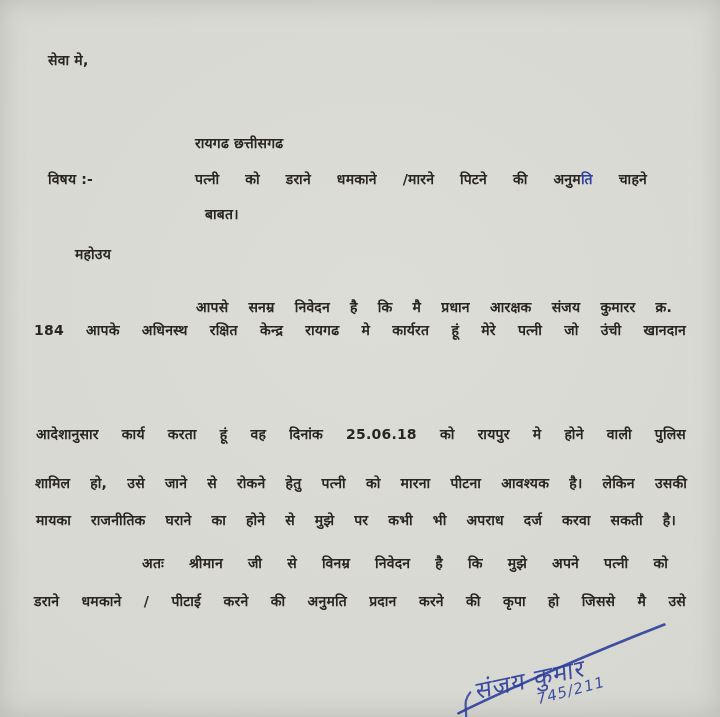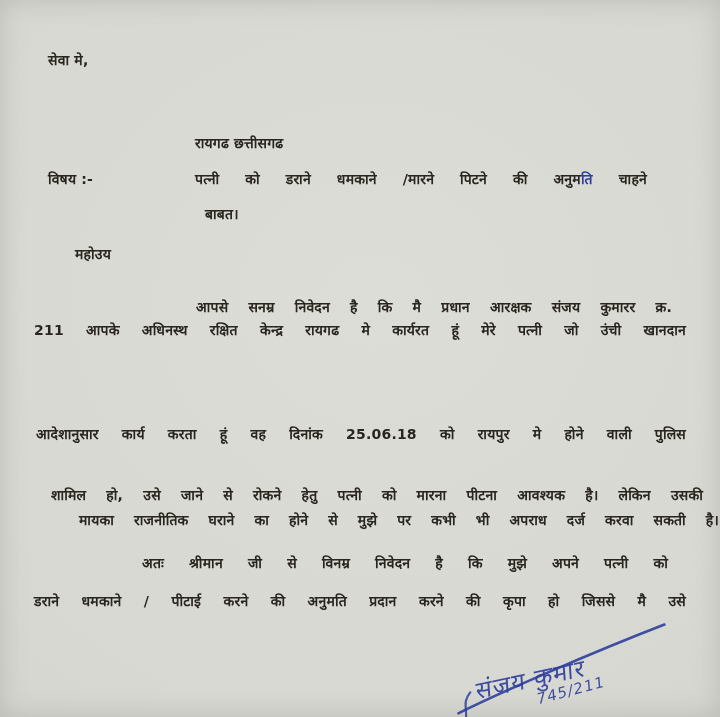--- a/index.html
+++ b/index.html
@@ -94,29 +94,29 @@
     <span>पत्नी को डराने धमकाने /मारने पिटने की अनुम</span><span class="pen">ति</span>
     <span>चाहने</span>
   </div>
 
   <div class="line" style="left:205px; top:201px;">बाबत।</div>
 
   <div class="line" style="left:50px; top:241px;margin-left:25px;">महोउय</div>
 
   <div class="line just" style="left:196px; top:281px; width:476px;margin-top:13px;">आपसे सनम्र निवेदन है कि मै प्रधान आरक्षक संजय कुमारर क्र.</div>
 
-  <div class="line just" style="left:34px; top:317px; width:652px;">211 आपके अधिनस्थ रक्षित केन्द्र रायगढ मे कार्यरत हूं मेरे पत्नी जो उंची खानदान</div>
+  <div class="line just" style="left:34px; top:317px; width:652px;">184 आपके अधिनस्थ रक्षित केन्द्र रायगढ मे कार्यरत हूं मेरे पत्नी जो उंची खानदान</div>
 
 
   <div class="line just" style="left:36px; top:421px; width:650px;">आदेशानुसार कार्य करता हूं वह दिनांक 25.06.18 को रायपुर मे होने वाली पुलिस</div>
 
 
-  <div class="line just" style="left:35px; top:482px; width:652px;margin-left:16px;">शामिल हो, उसे जाने से रोकने हेतु पत्नी को मारना पीटना आवश्यक है। लेकिन उसकी</div>
+  <div class="line just" style="left:35px; top:470px; width:652px;">शामिल हो, उसे जाने से रोकने हेतु पत्नी को मारना पीटना आवश्यक है। लेकिन उसकी</div>
 
-  <div class="line just" style="left:36px; top:507px; width:640px;margin-left:43px;">मायका राजनीतिक घराने का होने से मुझे पर कभी भी अपराध दर्ज करवा सकती है।</div>
+  <div class="line just" style="left:36px; top:507px; width:640px;">मायका राजनीतिक घराने का होने से मुझे पर कभी भी अपराध दर्ज करवा सकती है।</div>
 
   <div class="line just" style="left:142px; top:550px; width:526px;">अतः श्रीमान जी से विनम्र निवेदन है कि मुझे अपने पत्नी को</div>
 
   <div class="line just" style="left:34px; top:588px; width:652px;">डराने धमकाने / पीटाई करने की अनुमति प्रदान करने की कृपा हो जिससे मै उसे</div>
 
 
   <div class="sig-block">
     <svg class="sig-line-svg" viewBox="0 0 228 82">
       <path d="M4,62 C50,50 150,30 224,18" stroke="#2e3f9c" stroke-width="2.6" fill="none" stroke-linecap="round" opacity="0.9"></path>
       <path d="M10,70 C14,58 10,52 20,44" stroke="#2e3f9c" stroke-width="2.2" fill="none" stroke-linecap="round" opacity="0.85"></path>

